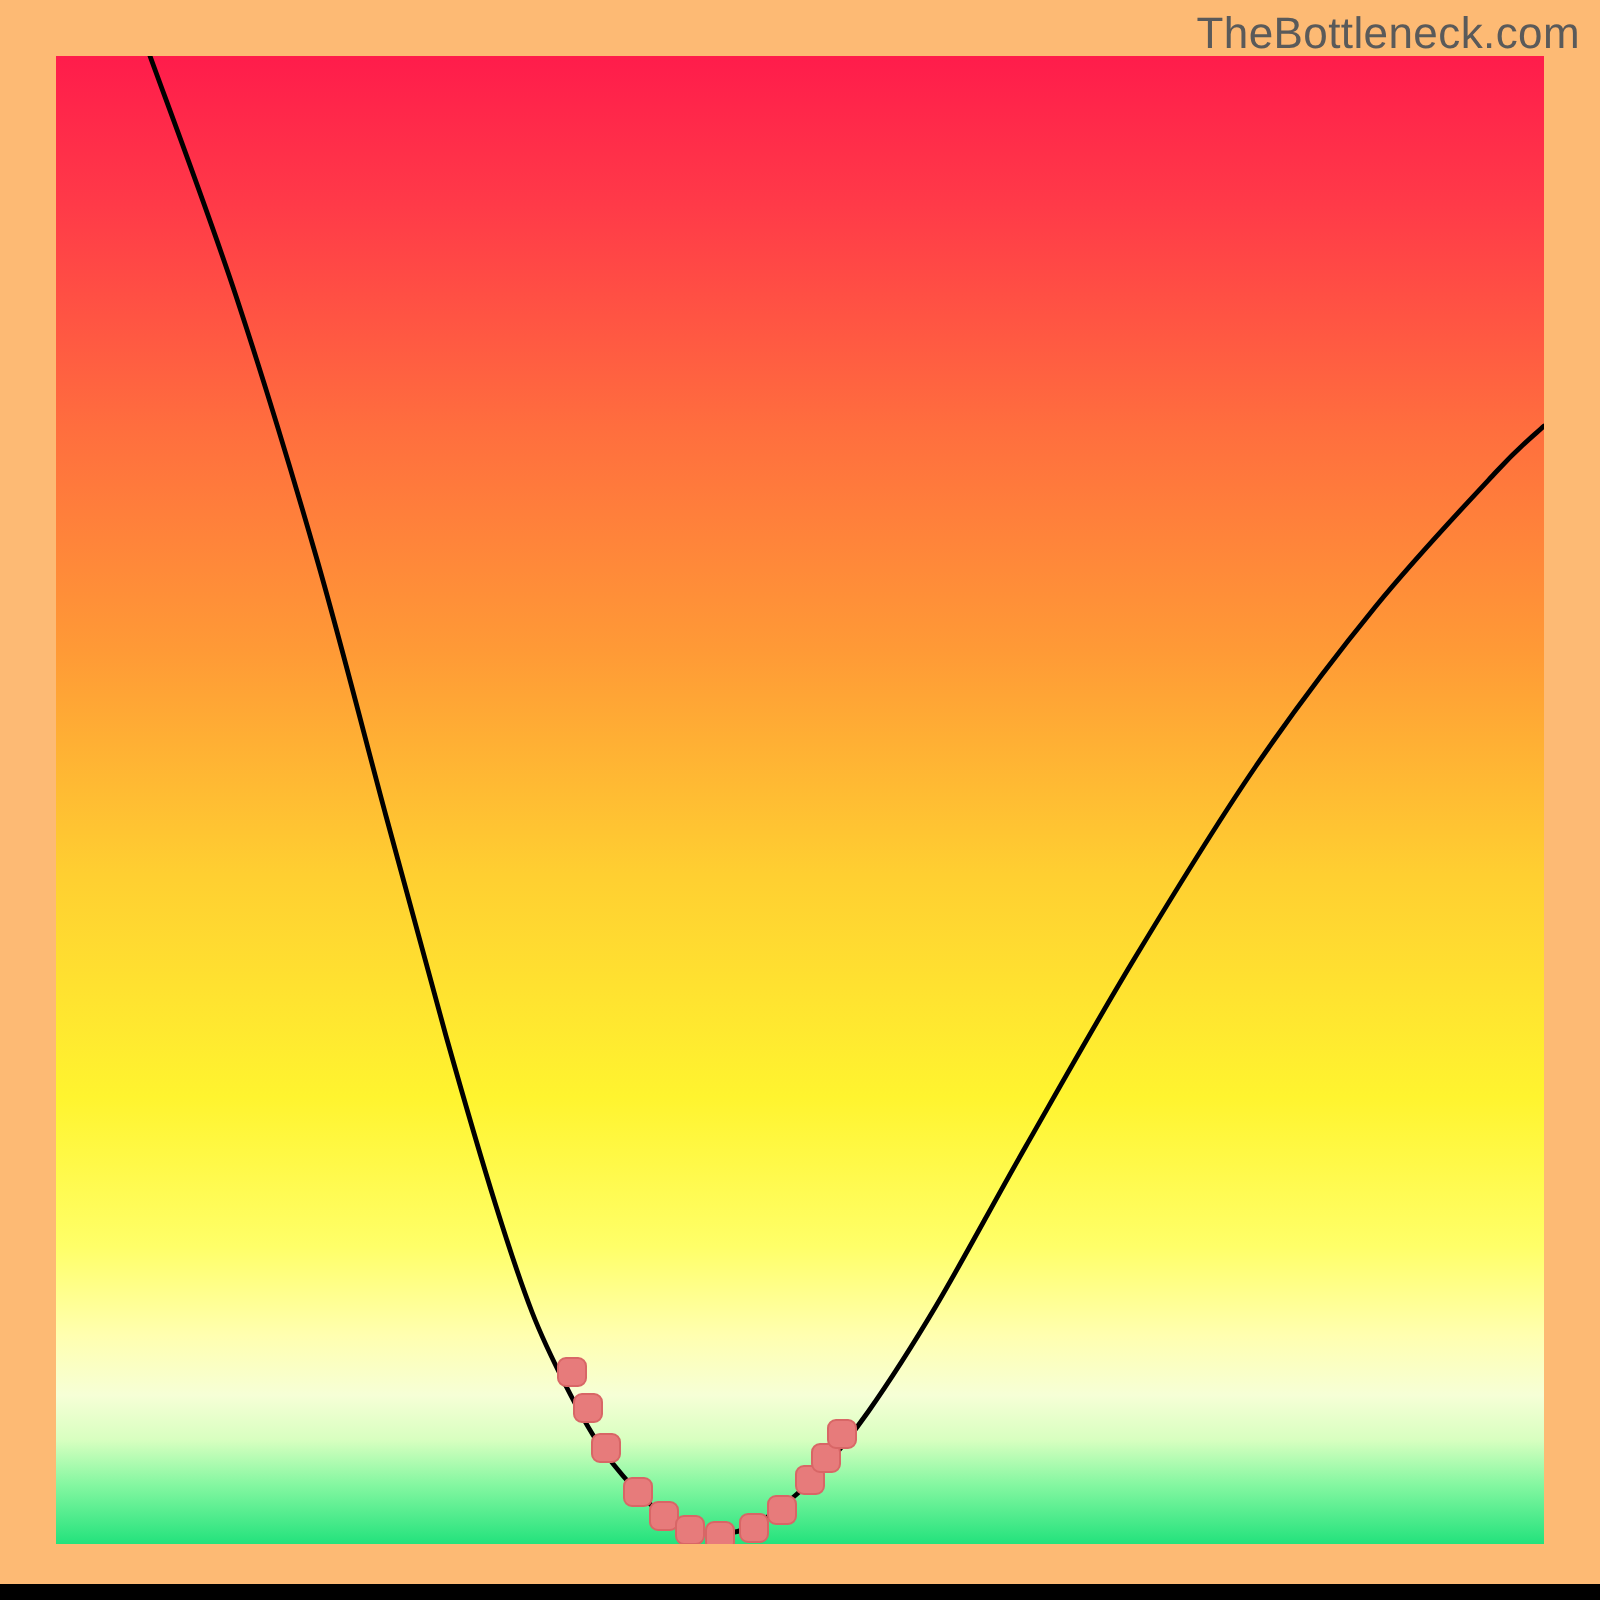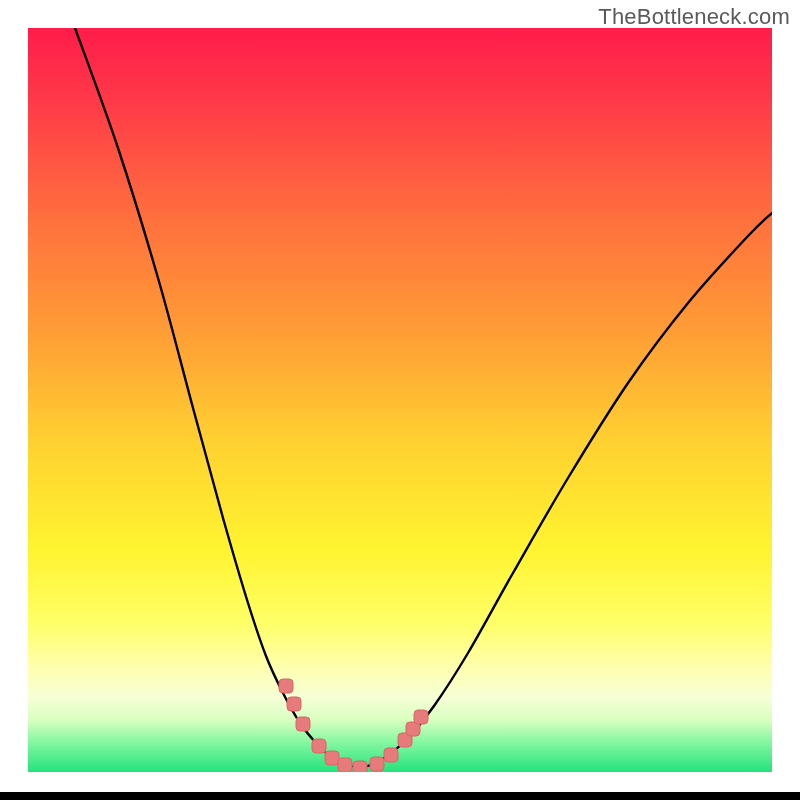--- a/index.html
+++ b/index.html
@@ -10,21 +10,21 @@
     background: #000;
     overflow: hidden;
     font-family: Arial, Helvetica, sans-serif;
   }
   .frame {
     position: absolute;
     top: 0;
     left: 0;
     width: 800px;
     height: 792px;
-    background: #ffffff;
+    background: #fdba74;
   }
   .plot {
     position: absolute;
     top: 28px;
     left: 28px;
     width: 744px;
     height: 744px;
     overflow: hidden;
   }
   .gradient-bg {

